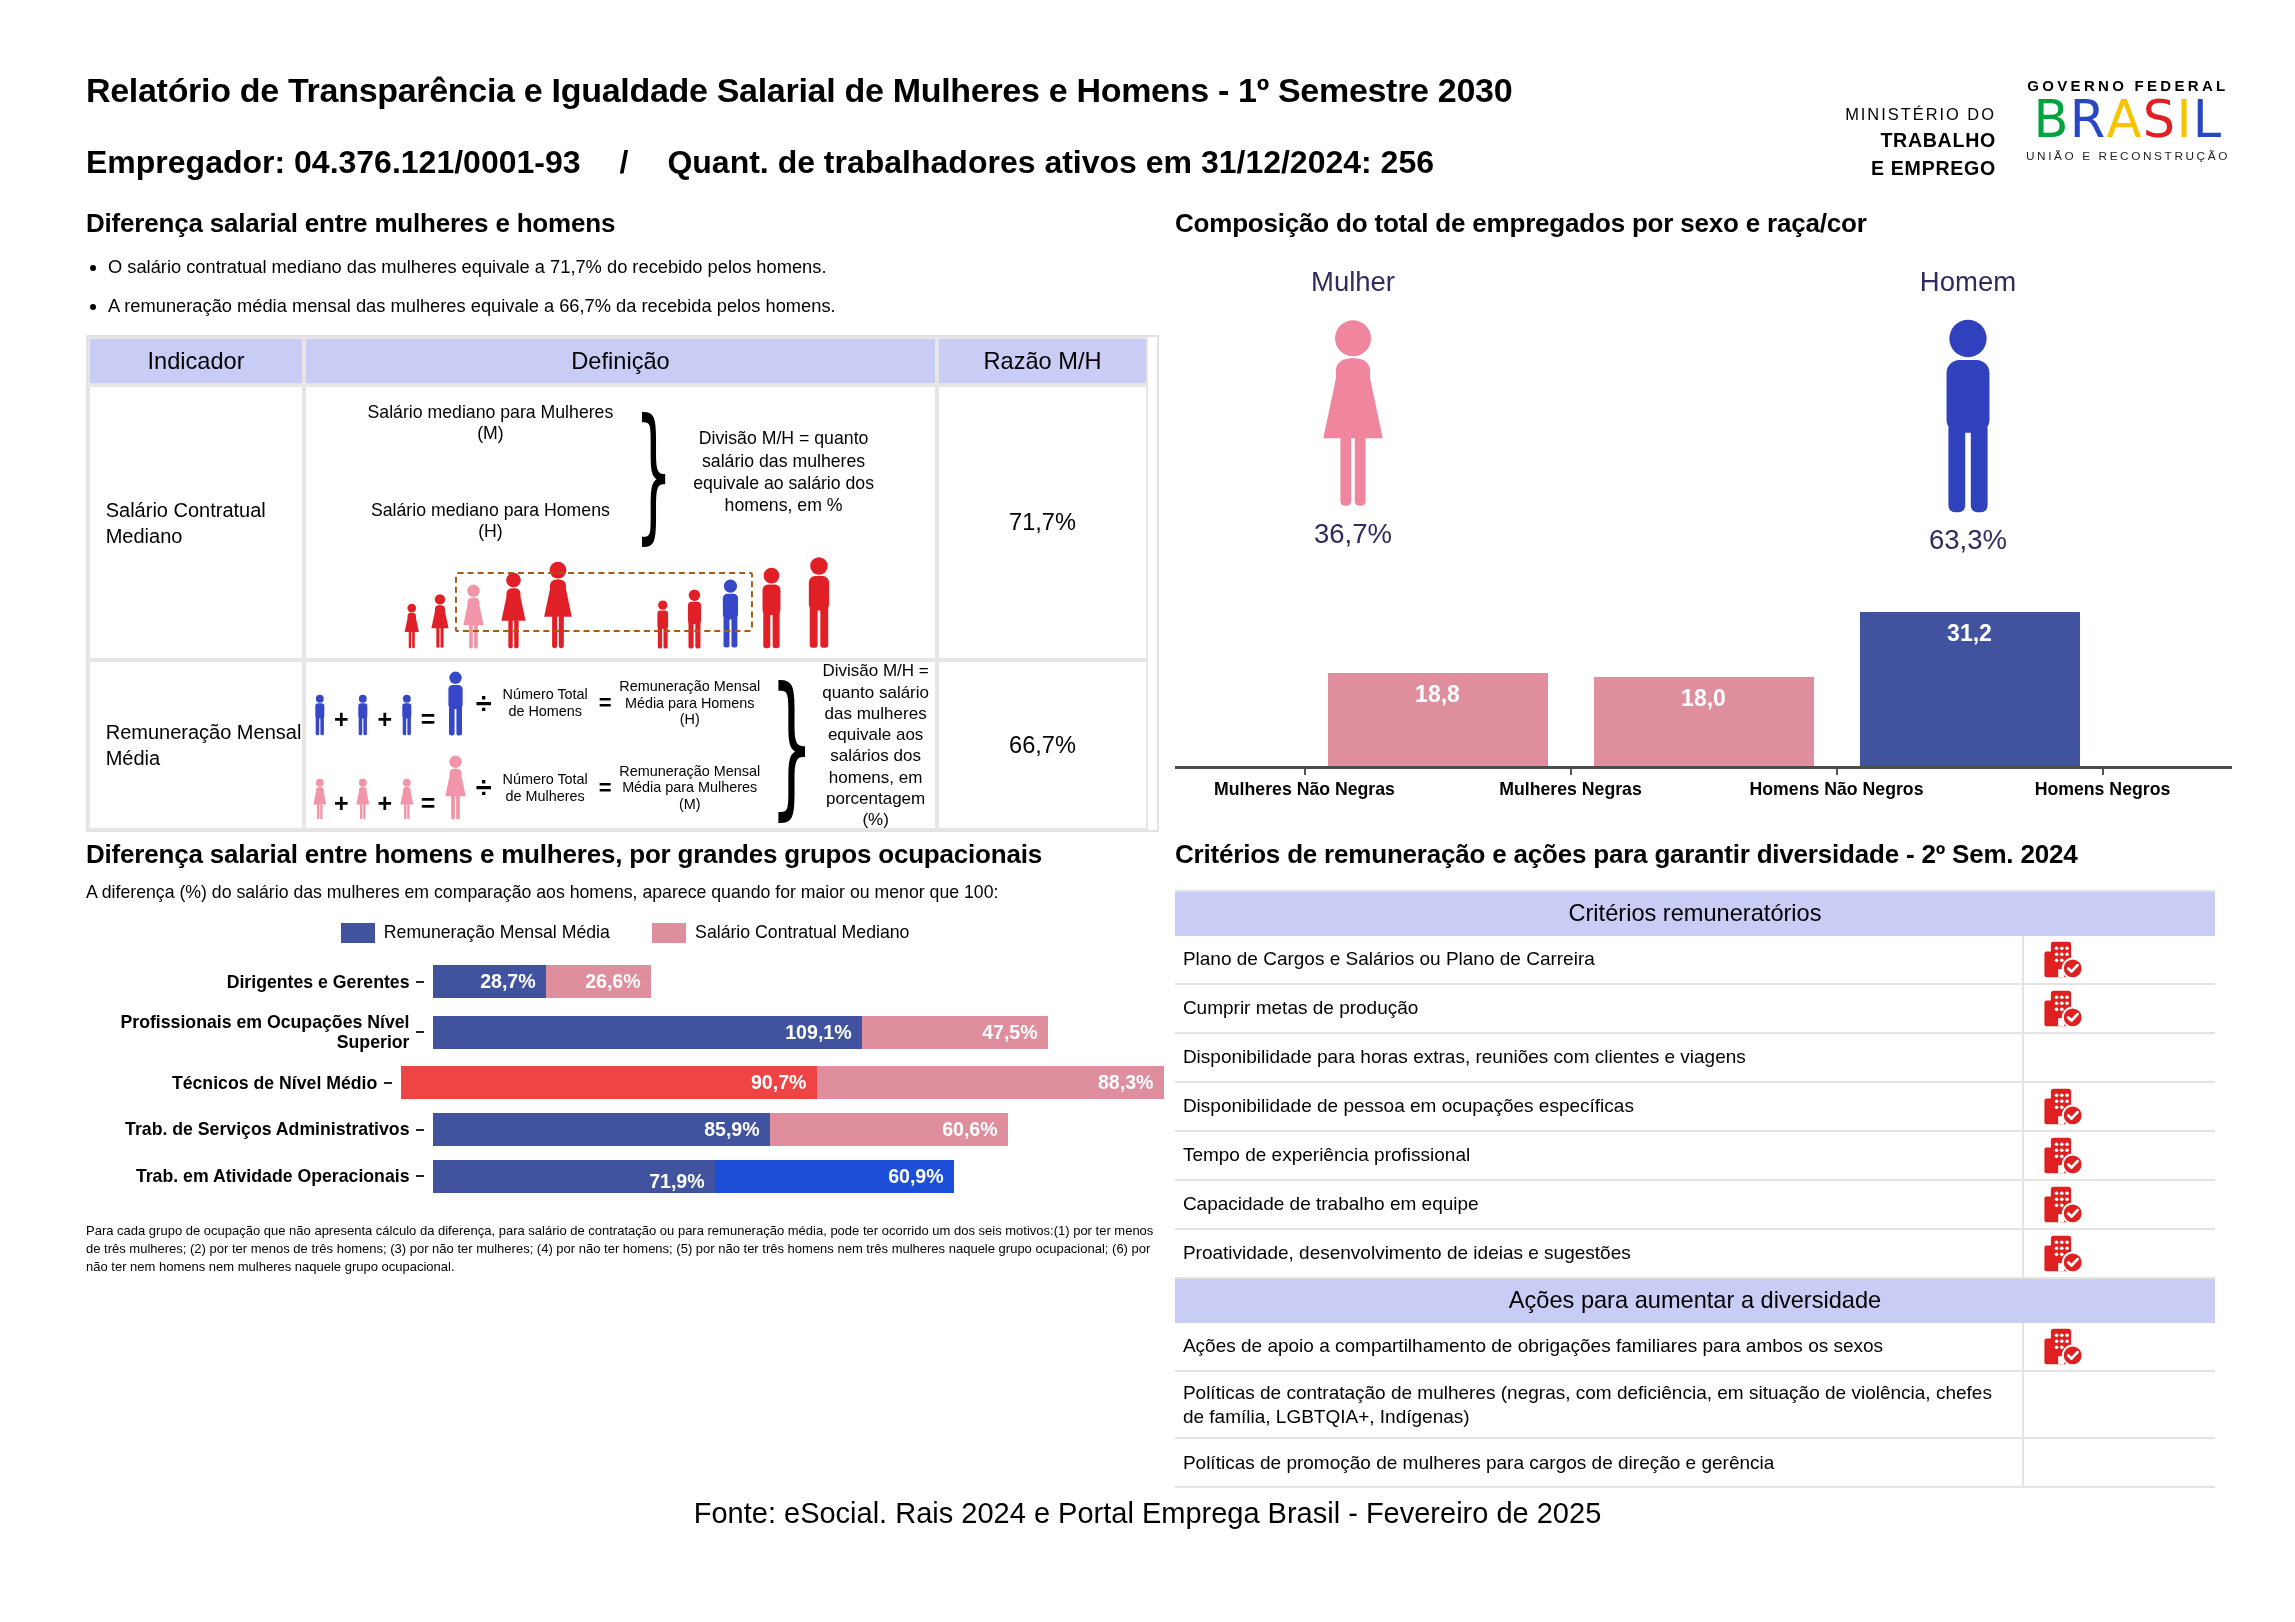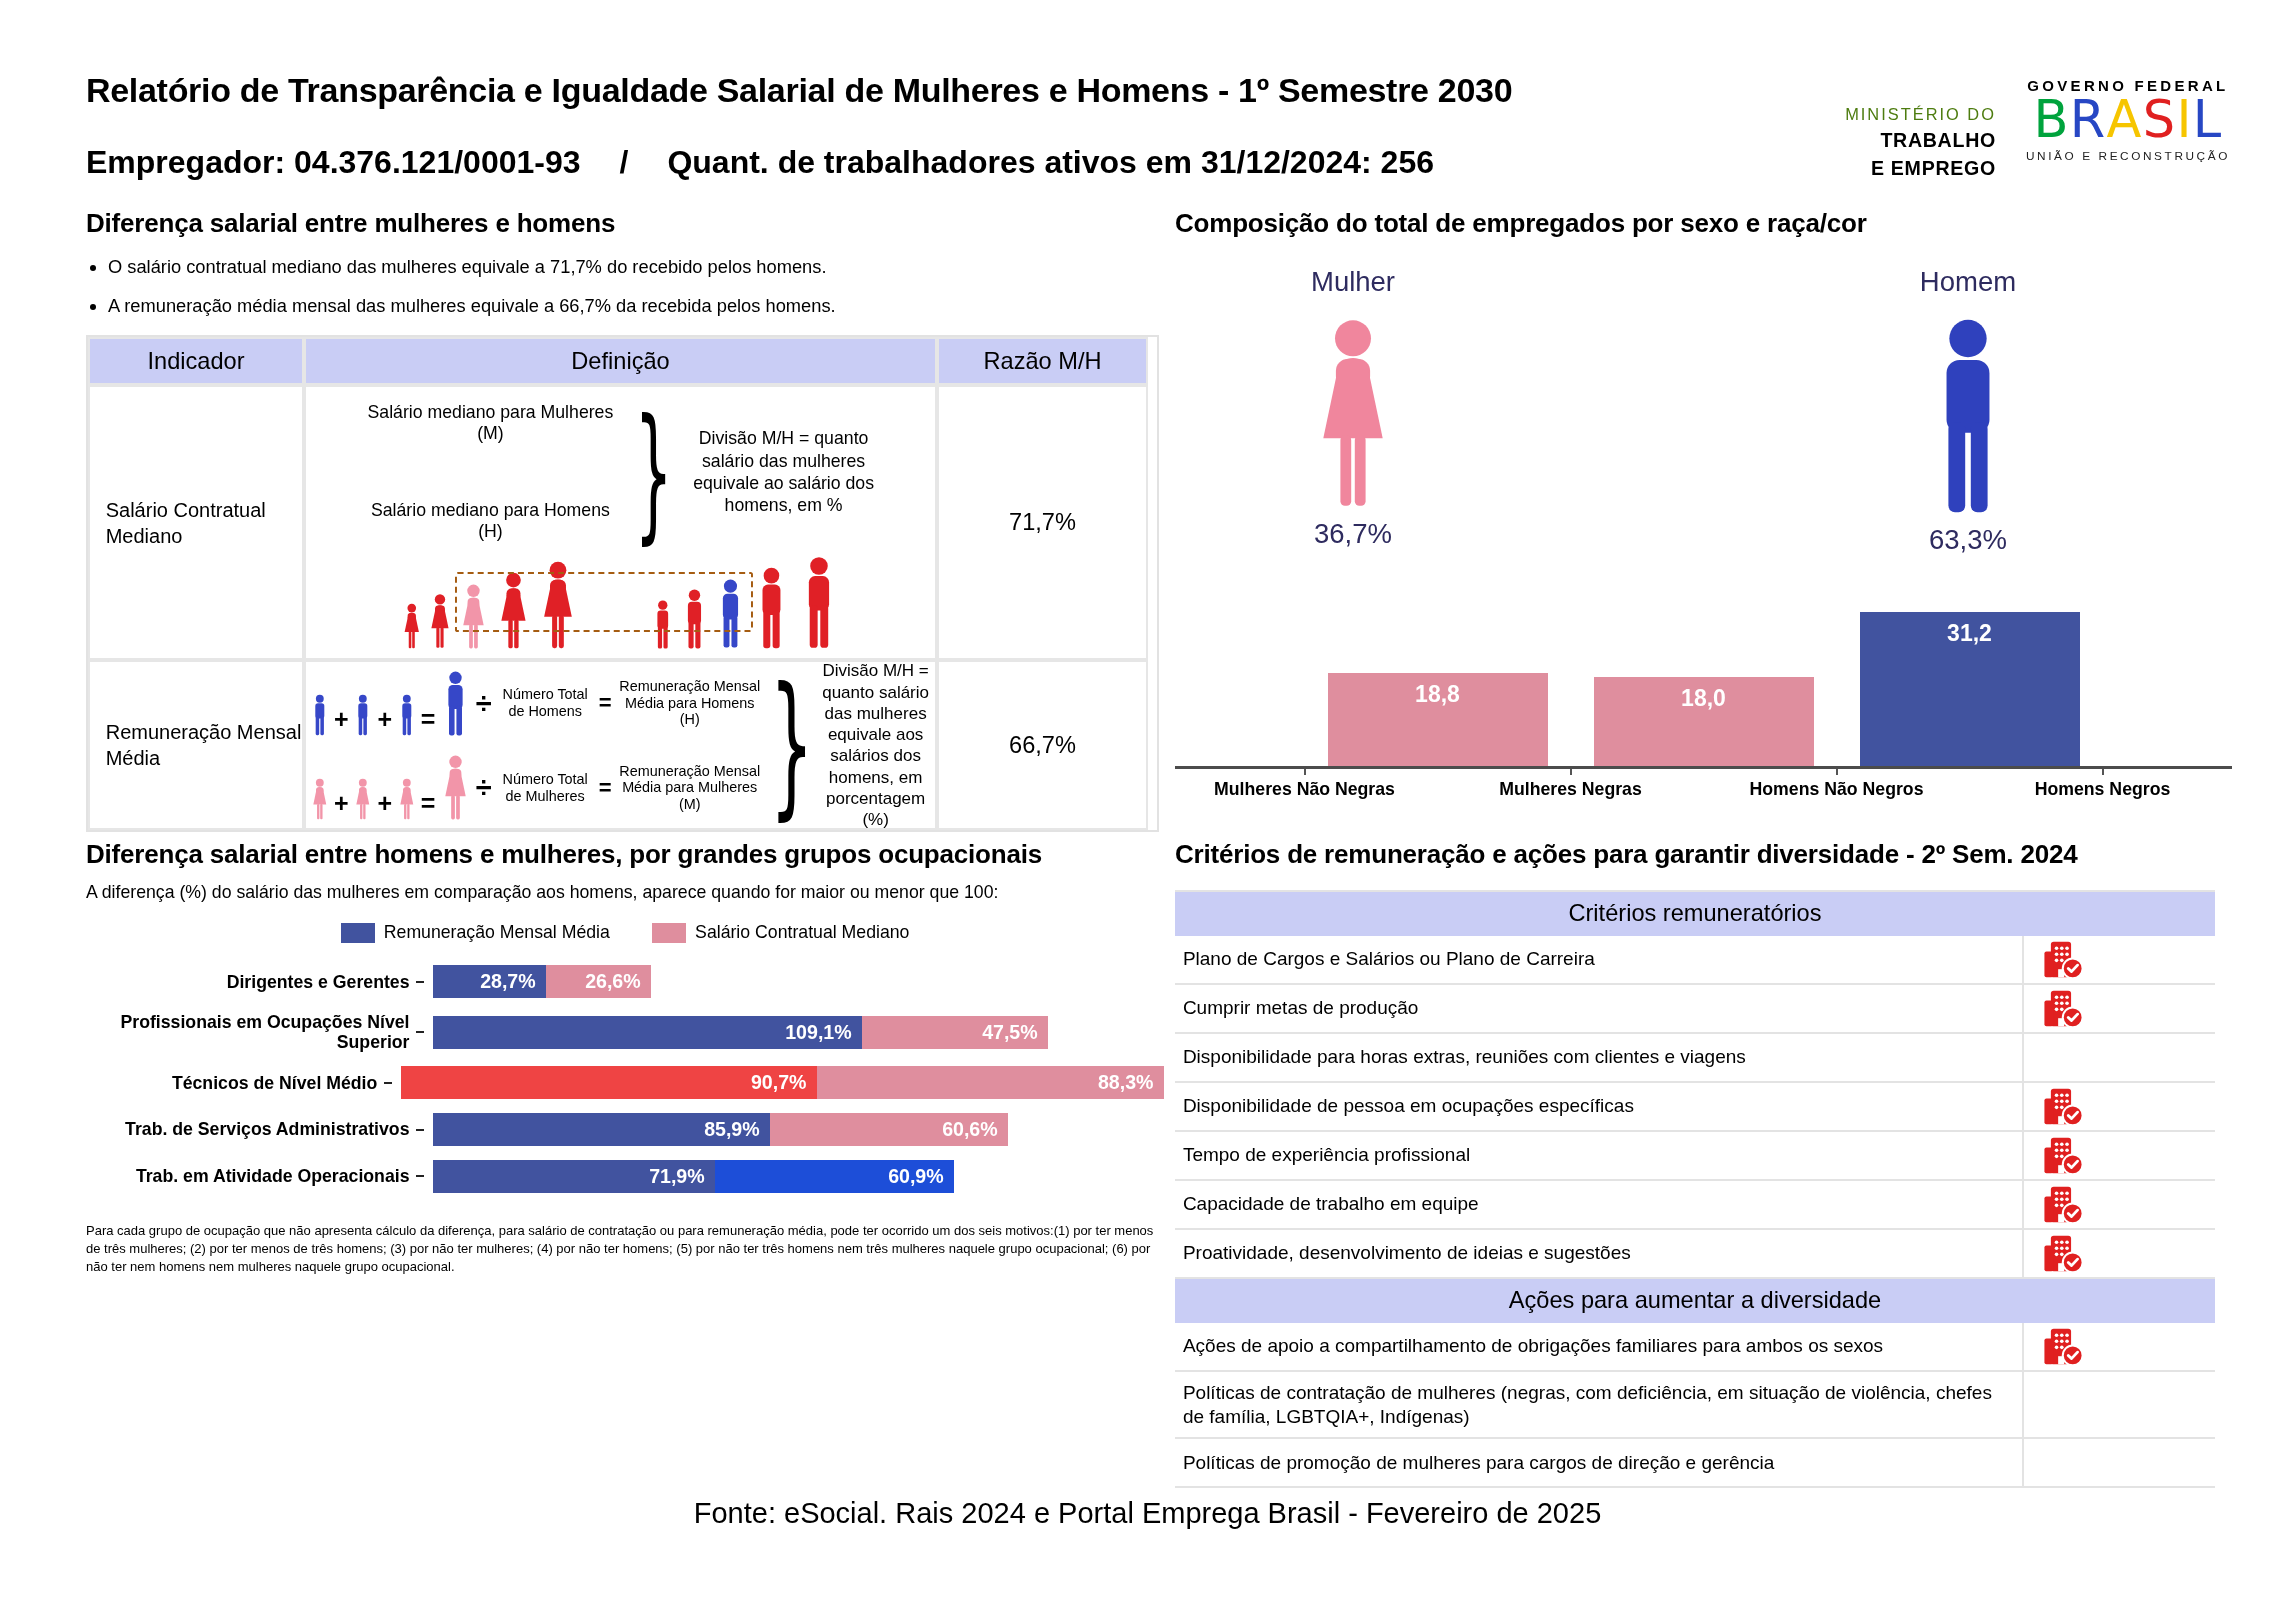--- a/index.html
+++ b/index.html
@@ -7,21 +7,21 @@
   .page{position:relative;width:2295px;height:1622px;background:#fff;}
 
   
   .hdr{position:absolute;left:86px;top:71px;}
   .hdr-title{font-size:34px;font-weight:600;letter-spacing:-0.3px;}
   .hdr-sub{font-size:32px;font-weight:600;margin-top:34px;display:flex;align-items:baseline;}
   .hdr-sub .sep{margin:0 39px;}
 
   .logo{position:absolute;right:65px;top:77px;display:flex;align-items:flex-start;gap:30px;}
   .logo-min{ text-align:right;margin-top:27.5px;}
-  .logo-min .l1{font-size:16.4px;letter-spacing:2px;color:#4d7c0f;}
+  .logo-min .l1{font-size:16.4px;letter-spacing:2px;color:#000000;}
   .logo-min .l2,.logo-min .l3{font-size:19.6px;font-weight:800;letter-spacing:0.7px;margin-top:5.2px;}
   .logo-br{text-align:center;}
   .logo-br .gov{font-size:15px;font-weight:800;letter-spacing:3.3px;}
   .logo-br .brand{font-size:51px;font-weight:400;letter-spacing:1.3px;line-height:1.02;font-family:"DejaVu Sans",sans-serif;}
   .logo-br .brand span{display:inline-block;}
   .logo-br .uni{font-size:11.8px;letter-spacing:2.6px;margin-top:2.6px;color:#222;}
 
   
   .sec-title{font-size:26px;font-weight:600;letter-spacing:-0.2px;}
 
@@ -368,21 +368,21 @@
             </div>
             <div class="occ-bar" style="width: 238px; background: rgb(223, 142, 158);">
               <span>60,6%</span>
             </div>
           </div>
         </div>
         <div class="occ-row">
           <div class="occ-label">Trab. em Atividade Operacionais</div>
           <div class="occ-tick"></div>
           <div class="occ-bars">
-            <div class="occ-bar" style="width: 282px; background: rgb(65, 83, 159);">
+            <div class="occ-bar" style="width: 282px; background: rgb(65, 83, 159); align-items: flex-end;">
               <span>71,9%</span>
             </div>
             <div class="occ-bar" style="width: 239px; background: #1d4ed8;">
               <span>60,9%</span>
             </div>
           </div>
         </div>
       </div>
     <div class="occ-note">Para cada grupo de ocupação que não apresenta cálculo da diferença, para salário de contratação ou para remuneração média, pode ter ocorrido um dos seis motivos:(1) por ter menos de três mulheres; (2) por ter menos de três homens; (3) por não ter mulheres; (4) por não ter homens; (5) por não ter três homens nem três mulheres naquele grupo ocupacional; (6) por não ter nem homens nem mulheres naquele grupo ocupacional.</div>
   </div>

